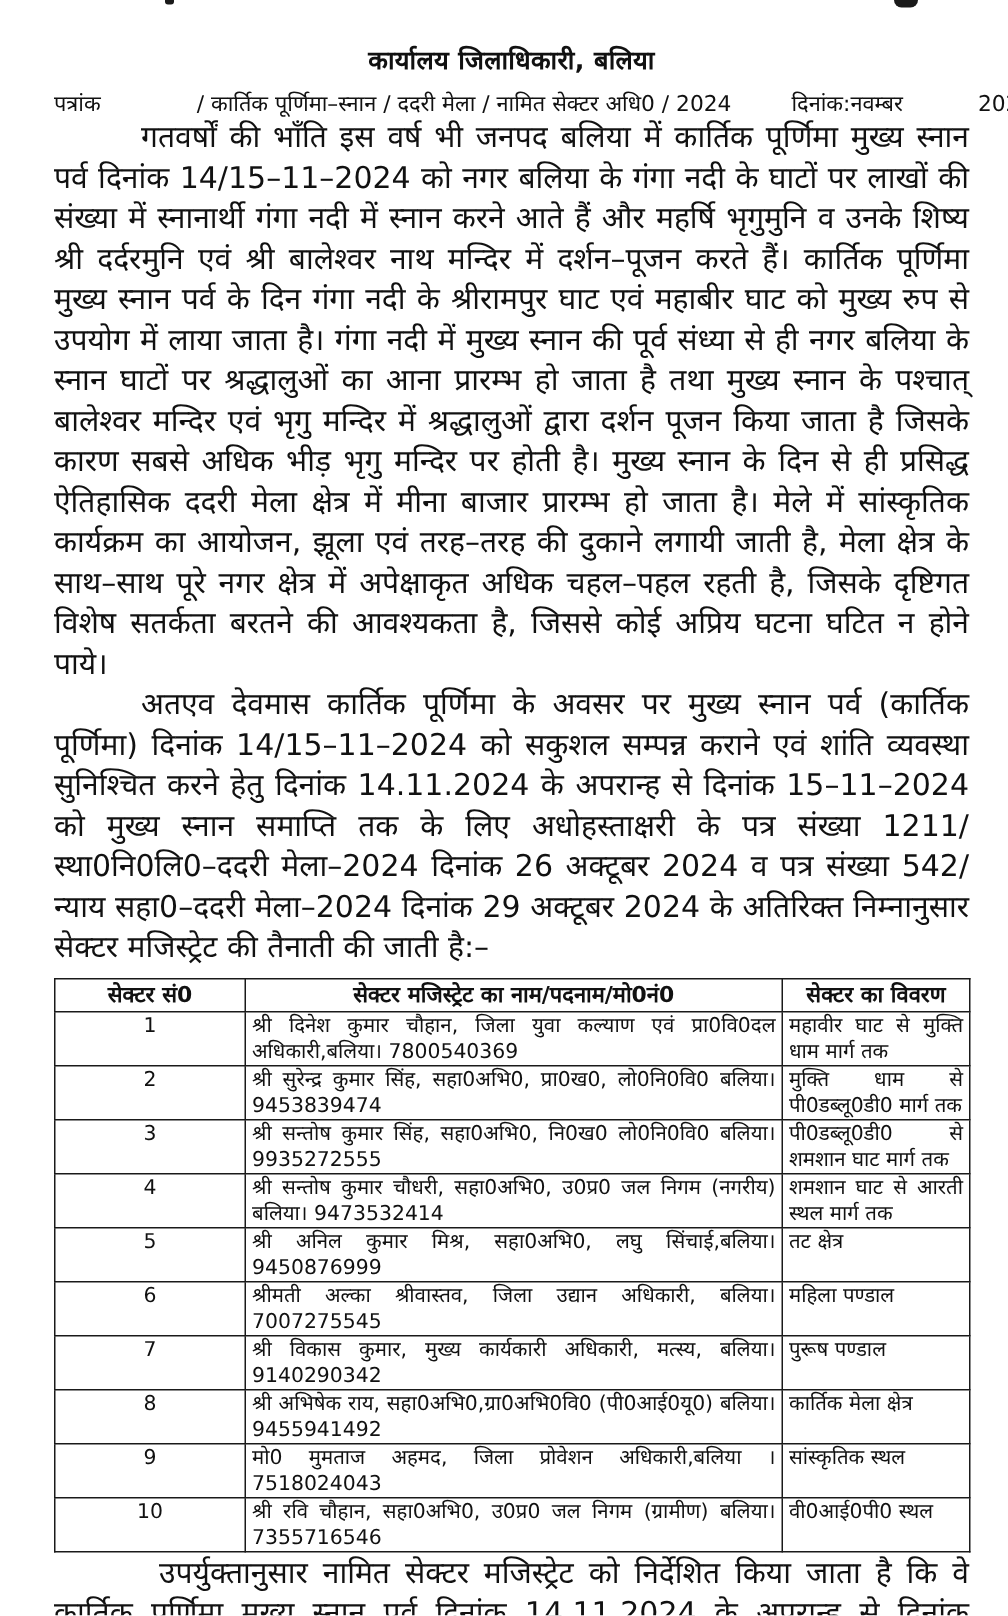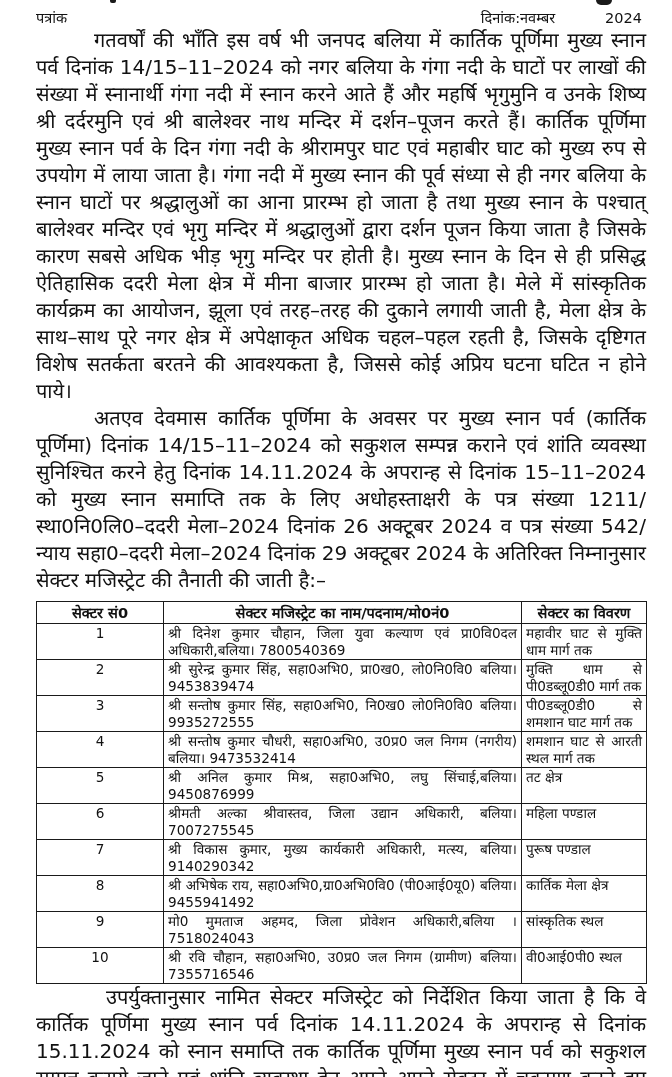--- a/index.html
+++ b/index.html
@@ -83,23 +83,25 @@
   .gap{height:94px;}
 </style>
 </head>
 <body>
 
 <div class="page">
 
   <div class="artifact a1"></div>
   <div class="artifact a2"></div>
 
+  <div class="letterhead">कार्यालय जिलाधिकारी, बलिया</div>
 
   <div class="refline">
     <span>पत्रांक</span>
+    <span class="refmid">/ कार्तिक पूर्णिमा–स्नान / ददरी मेला / नामित सेक्टर अधि0 / 2024</span>
     <span class="spacer"></span>
     <span class="datelbl">दिनांक:नवम्बर</span>
     <span class="dateyear">2024</span>
   </div>
 
 
   <p class="para indent1">गतवर्षों की भाँति इस वर्ष भी जनपद बलिया में कार्तिक पूर्णिमा मुख्य स्नान पर्व दिनांक 14/15–11–2024 को नगर बलिया के गंगा नदी के घाटों पर लाखों की संख्या में स्नानार्थी गंगा नदी में स्नान करने आते हैं और महर्षि भृगुमुनि व उनके शिष्य श्री दर्दरमुनि एवं श्री बालेश्वर नाथ मन्दिर में दर्शन–पूजन करते हैं। कार्तिक पूर्णिमा मुख्य स्नान पर्व के दिन गंगा नदी के श्रीरामपुर घाट एवं महाबीर घाट को मुख्य रुप से उपयोग में लाया जाता है। गंगा नदी में मुख्य स्नान की पूर्व संध्या से ही नगर बलिया के स्नान घाटों पर श्रद्धालुओं का आना प्रारम्भ हो जाता है तथा मुख्य स्नान के पश्चात् बालेश्वर मन्दिर एवं भृगु मन्दिर में श्रद्धालुओं द्वारा दर्शन पूजन किया जाता है जिसके कारण सबसे अधिक भीड़ भृगु मन्दिर पर होती है। मुख्य स्नान के दिन से ही प्रसिद्ध ऐतिहासिक ददरी मेला क्षेत्र में मीना बाजार प्रारम्भ हो जाता है। मेले में सांस्कृतिक कार्यक्रम का आयोजन, झूला एवं तरह–तरह की दुकाने लगायी जाती है, मेला क्षेत्र के साथ–साथ पूरे नगर क्षेत्र में अपेक्षाकृत अधिक चहल–पहल रहती है, जिसके दृष्टिगत विशेष सतर्कता बरतने की आवश्यकता है, जिससे कोई अप्रिय घटना घटित न होने पाये।</p>
 
   <p class="para indent1">अतएव देवमास कार्तिक पूर्णिमा के अवसर पर मुख्य स्नान पर्व (कार्तिक पूर्णिमा) दिनांक 14/15–11–2024 को सकुशल सम्पन्न कराने एवं शांति व्यवस्था सुनिश्चित करने हेतु दिनांक 14.11.2024 के अपरान्ह से दिनांक 15–11–2024 को मुख्य स्नान समाप्ति तक के लिए अधोहस्ताक्षरी के पत्र संख्या 1211/स्था0नि0लि0–ददरी मेला–2024 दिनांक 26 अक्टूबर 2024 व पत्र संख्या 542/न्याय सहा0–ददरी मेला–2024 दिनांक 29 अक्टूबर 2024 के अतिरिक्त निम्नानुसार सेक्टर मजिस्ट्रेट की तैनाती की जाती है:–</p>
 

